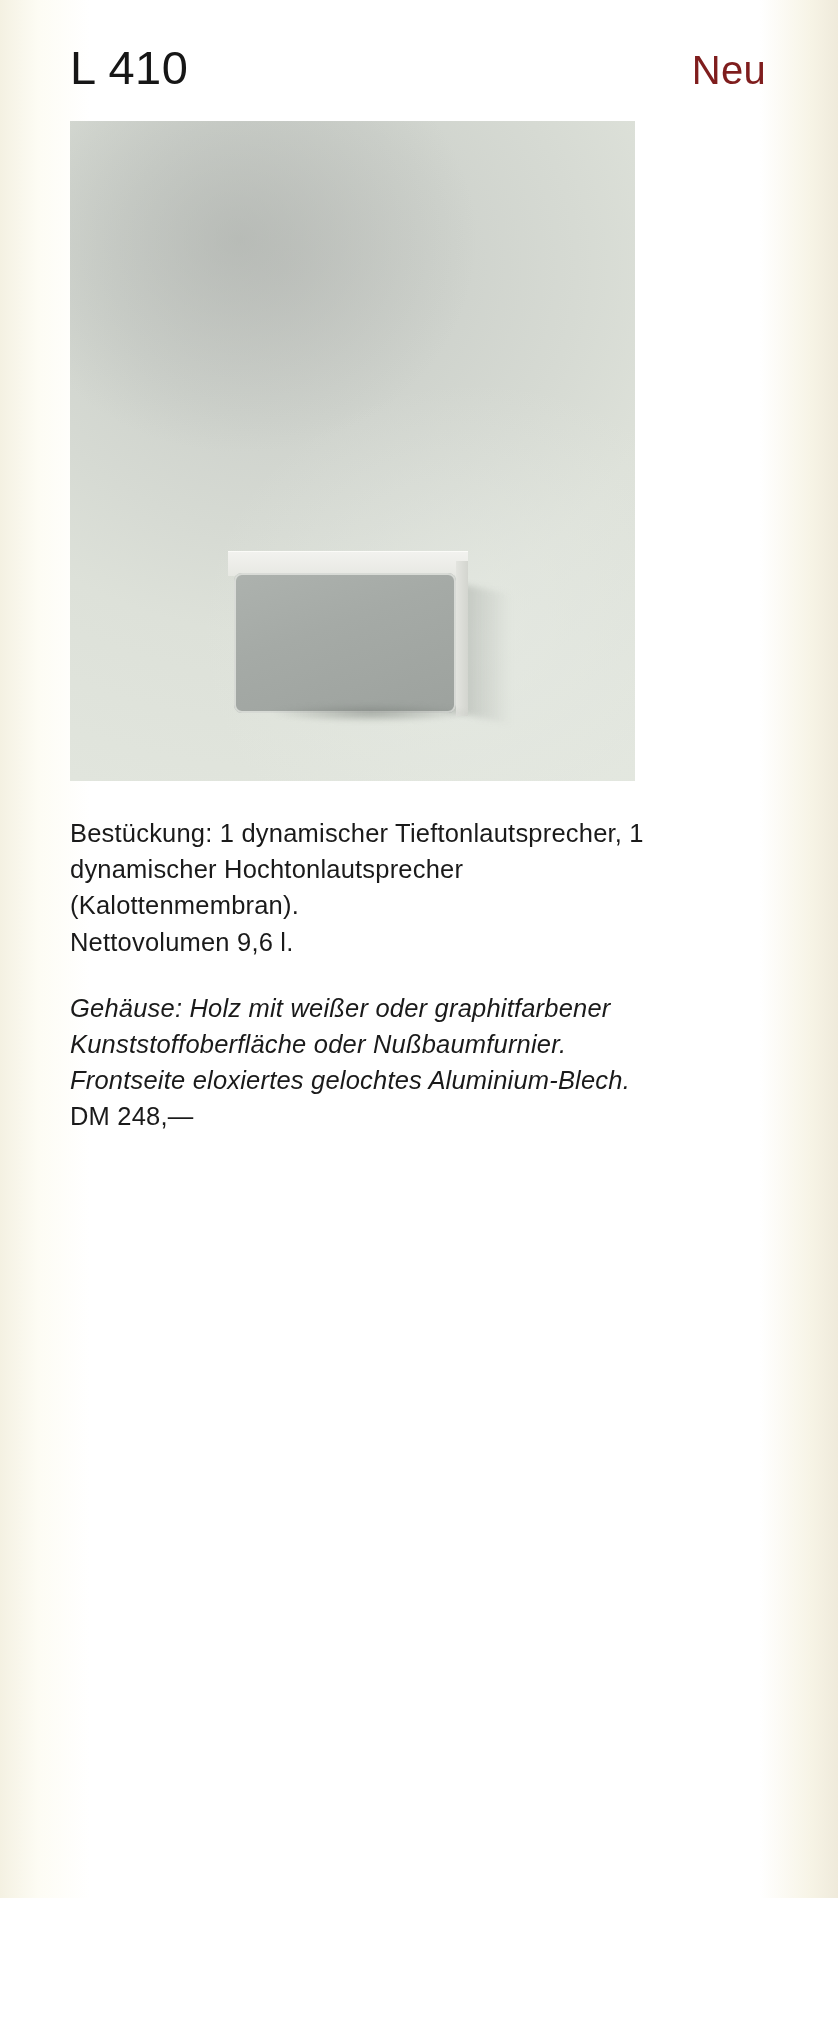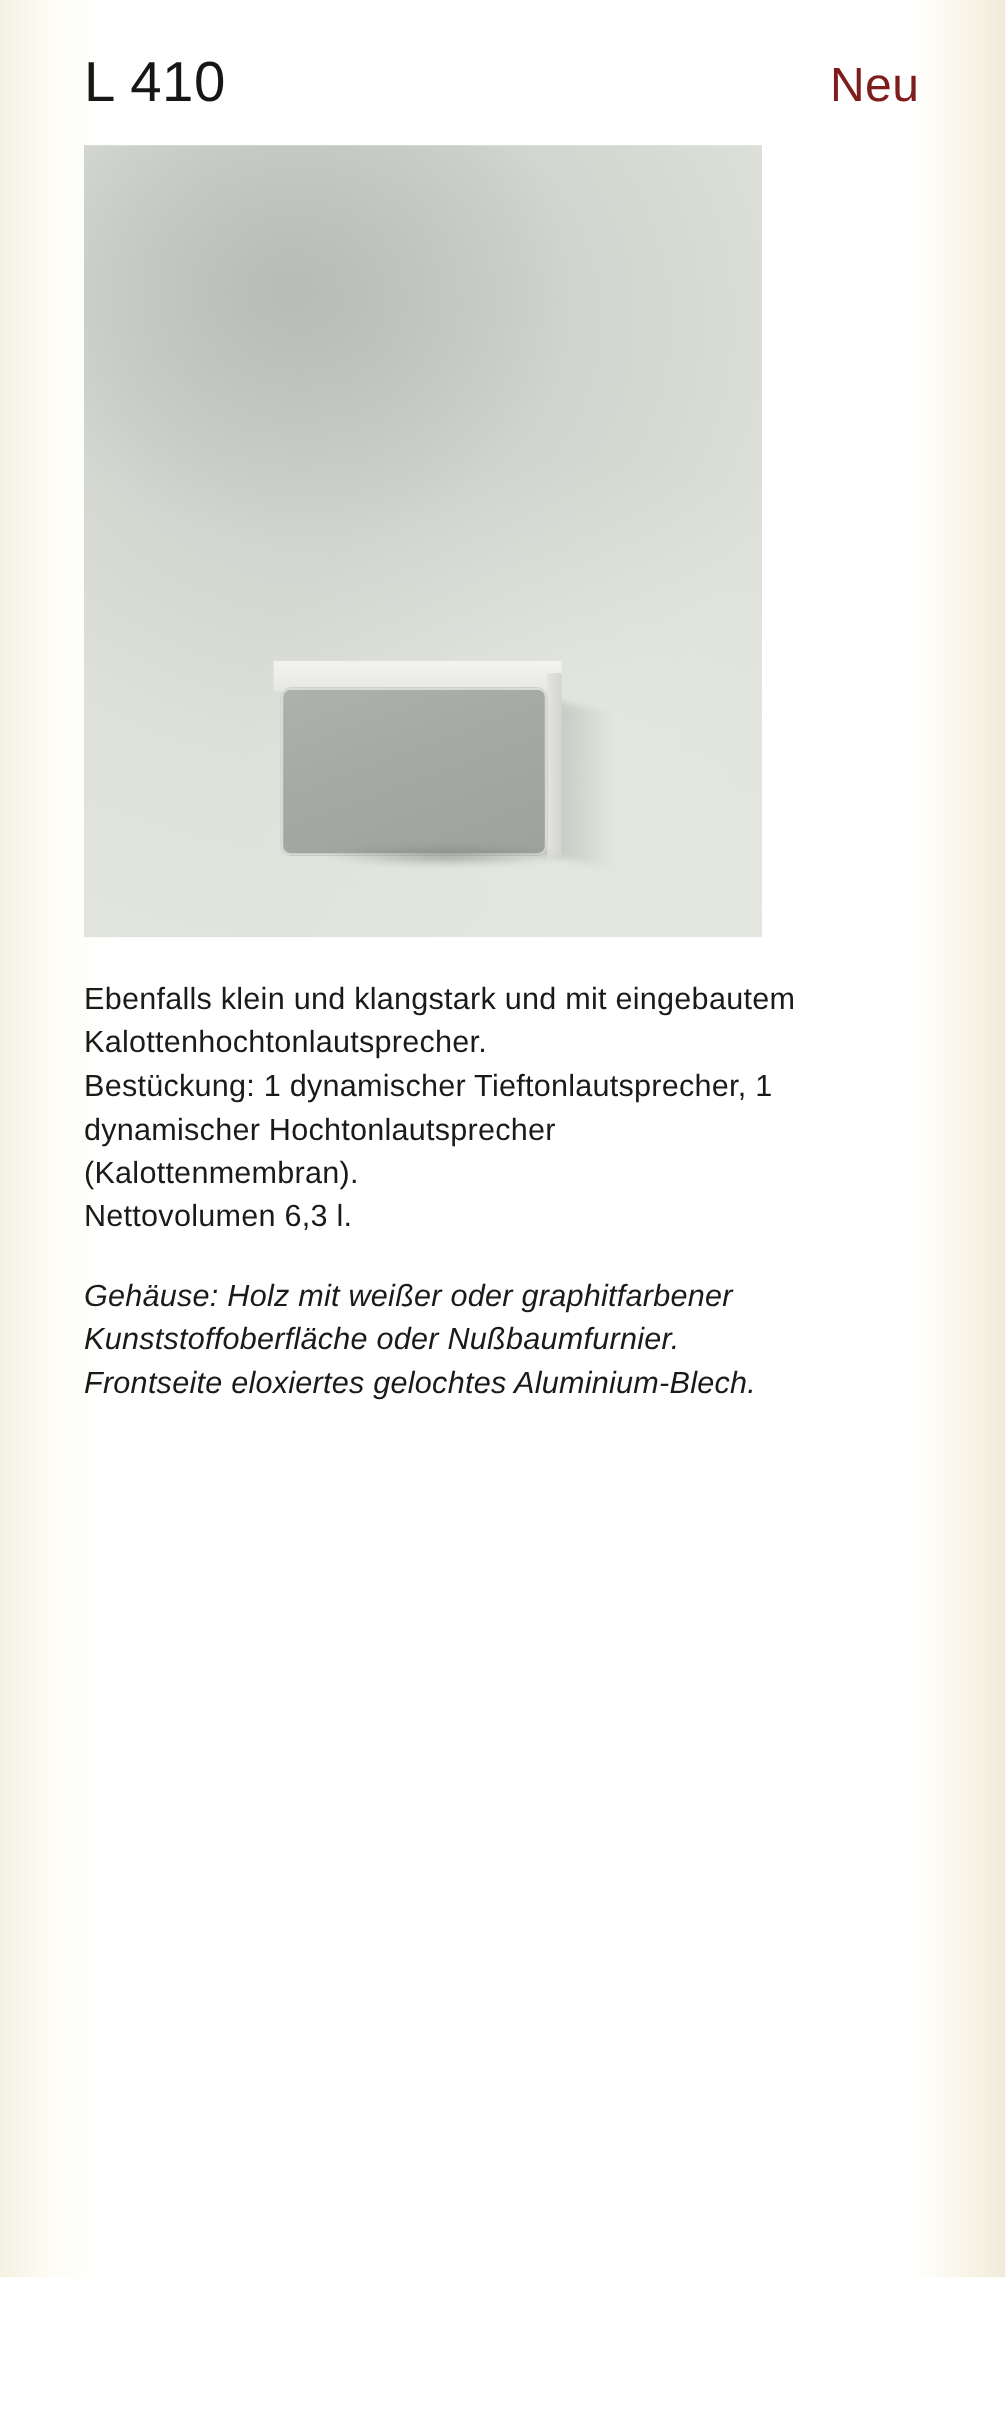--- a/index.html
+++ b/index.html
@@ -164,20 +164,20 @@
       <div class="speaker">
         <div class="drop"></div>
         <div class="top"></div>
         <div class="side"></div>
         <div class="front"></div>
         <div class="shadow"></div>
       </div>
     </div>
 
     <div class="copy">
-      <p>Ebenfalls klein und klangstark und mit eingebautem Kalottenhochtonlautsprecher.</p>
       <p>Bestückung: 1 dynamischer Tieftonlautsprecher, 1 dynamischer Hochtonlautsprecher (Kalottenmembran).</p>
-      <p>Nettovolumen 6,3 l.</p>
+      <p>Nettovolumen 9,6 l.</p>
       <p class="gap">Gehäuse: Holz mit weißer oder graphitfarbener Kunststoffoberfläche oder Nußbaumfurnier. Frontseite eloxiertes gelochtes Aluminium-Blech.</p>
+      <p>DM 248,—</p>
     </div>
 
   </div>
 </div>
 
 </body></html>

